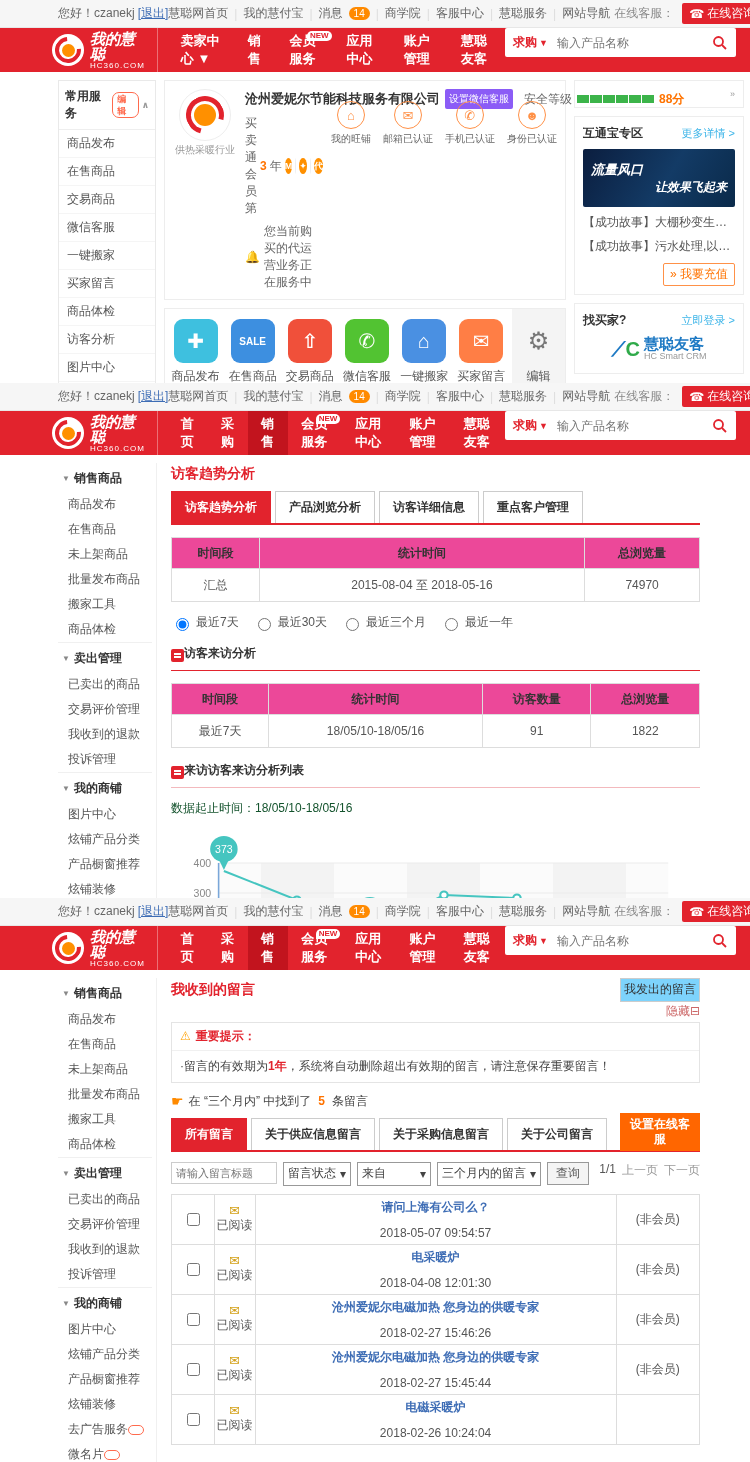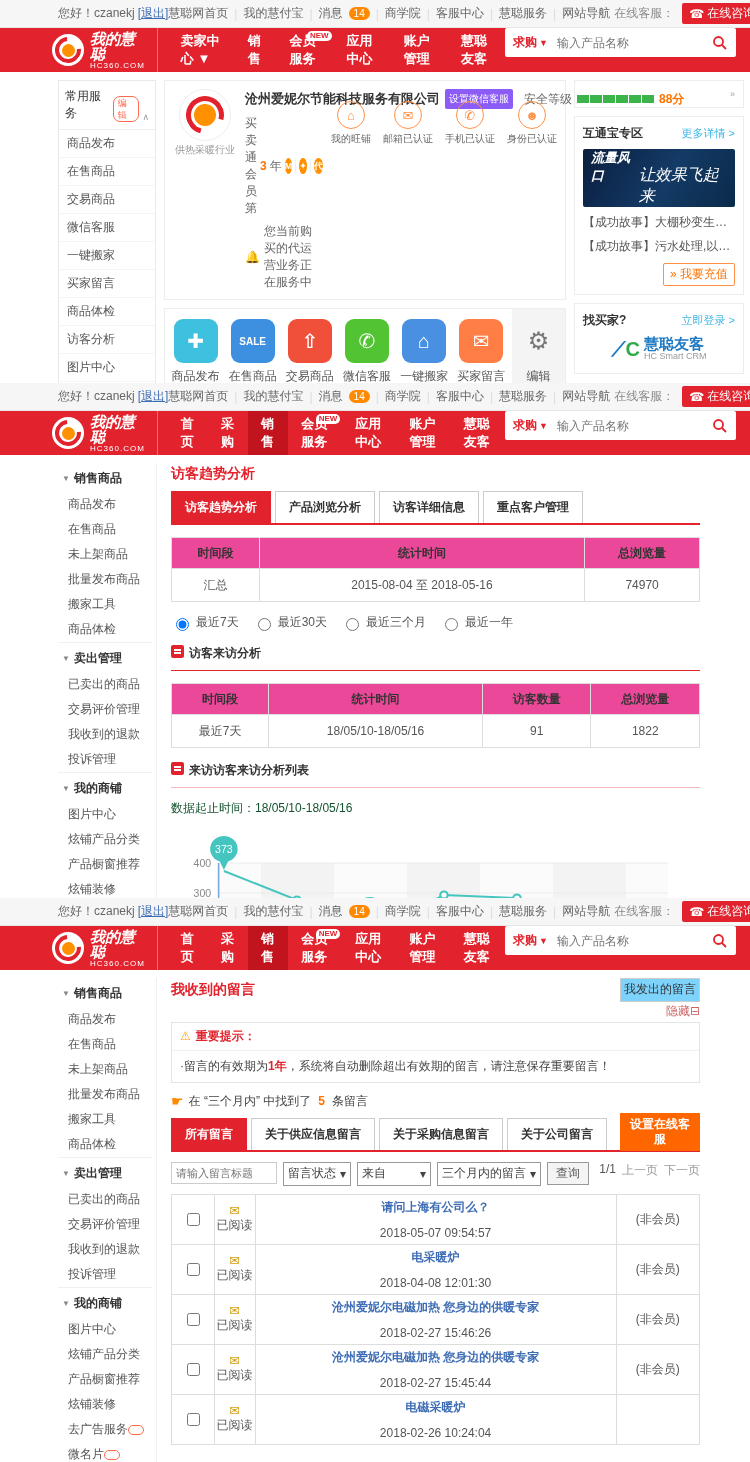--- a/index.html
+++ b/index.html
@@ -29,21 +29,21 @@
   .newbadge{position:absolute;top:3px;right:2px;background:#fff;color:#e2232d;font-size:8px;font-weight:bold;border-radius:5px 5px 5px 0;padding:0 3px;line-height:10px}
   .searchbox{margin-left:auto;background:#fff;border-radius:2px;height:29px;display:flex;align-items:center;padding:0 8px;width:215px}
   .search-cat{color:#e2232d;font-weight:bold;white-space:nowrap;display:flex;align-items:center;gap:2px}
   .search-caret{font-size:9px}
   .searchbox input{border:0;outline:0;flex:1;min-width:20px;margin-left:7px;font-size:12px;color:#333}
   .mag{flex:0 0 auto}
   
   .bodyrow{display:flex;align-items:flex-start;padding-left:58px;padding-top:8px}
   
   .sb1{width:96px;border:1px solid #e9e9e9;flex:0 0 auto}
-  .sb1-title{display:flex;align-items:flex-end;gap:3px;font-weight:normal;padding:7px 6px;border-bottom:1px solid #eee}
+  .sb1-title{display:flex;align-items:center;gap:3px;font-weight:bold;padding:7px 6px;border-bottom:1px solid #eee}
   .pill-red{border:1px solid #ff6a4d;color:#ff6a4d;border-radius:7px;font-size:9px;padding:0 4px;line-height:12px}
   .caret{margin-left:auto;color:#999;font-size:9px}
   .sb1-item{padding:5px 8px;color:#555;border-bottom:1px solid #f5f5f5;cursor:pointer;display:flex;align-items:center;gap:2px}
   .dotpill{display:inline-block;width:14px;height:8px;border:1px solid #ff6a4d;border-radius:5px}
   
   .main1{flex:1;margin:0 8px;min-width:0}
   .card{border:1px solid #ededed;padding:8px}
   .comp-row{display:flex;gap:8px}
   .comp-logo-wrap{width:64px;text-align:center;flex:0 0 auto;color:#999;font-size:10px}
   .comp-logo{width:50px;height:50px;border-radius:50%;border:1px solid #eee;background:#fff;position:relative;margin:0 auto 2px}
@@ -73,23 +73,23 @@
   .sc .t4{background:#52c332}.sc .t5{background:#4a90e2}.sc .t6{background:#ff7e45}
   .sc.edit{background:#f4f4f4;margin:-10px -4px -10px 0;padding:10px 0}
   .sc .t7{background:transparent;color:#777;font-size:24px;font-weight:normal}
   
   .rcol{width:170px;flex:0 0 auto;margin-right:6px}
   .rbox{border:1px solid #ededed;padding:8px;margin-bottom:8px}
   .rbox-head{display:flex;align-items:center}
   .rbox-head b{font-size:12px;color:#333}
   .more{margin-left:auto;color:#3bb4e8;text-decoration:none;font-size:11px}
   .oldver{color:#666;display:flex;gap:4px;align-items:center}
-  .banner{margin-top:7px;height:58px;background:linear-gradient(120deg,#0b1e3f,#133b66 55%,#0a2a4a);border-radius:2px;color:#fff;display:flex;justify-content:center;padding:0 8px;font-style:italic}
+  .banner{margin-top:7px;height:58px;background:linear-gradient(120deg,#0b1e3f,#133b66 55%,#0a2a4a);border-radius:2px;color:#fff;display:flex;flex-direction:column;justify-content:center;padding:0 8px;font-style:italic}
   .banner .b1{font-size:13px;font-weight:bold}
-  .banner .b2{font-size:16px;font-weight:normal;align-self:flex-end}
+  .banner .b2{font-size:12px;font-weight:bold;align-self:flex-end}
   .story{color:#555;margin-top:7px;white-space:nowrap;overflow:hidden;text-overflow:ellipsis}
   .recharge{display:block;margin:8px 0 0 auto;width:62px;text-align:center;border:1px solid #ff9147;color:#ff7300;border-radius:2px;padding:2px 4px;cursor:pointer}
   .crm-logo{display:flex;align-items:center;justify-content:center;gap:4px;margin:8px 0 4px}
   .crm-mark{font-weight:bold;font-size:20px;color:#1f7ac4}
   .crm-mark i{color:#2faa4a;font-style:normal}
   .crm-name{color:#1f7ac4;font-weight:bold;font-size:15px;line-height:14px}
   .crm-sub{color:#999;font-size:9px}
   
   .sb2{width:94px;flex:0 0 auto;border-right:1px solid #f0f0f0;padding-right:4px}
   .sb2-group{font-weight:bold;color:#333;padding:7px 4px 5px;display:flex;align-items:center;gap:4px;border-top:1px solid #f0f0f0}
@@ -99,21 +99,21 @@
   .main2{flex:1;margin-left:14px;margin-right:50px;min-width:0}
   .ptitle{color:#e2232d;font-weight:bold;font-size:14px;margin:2px 0 8px}
   .vtabs{display:flex;gap:4px;border-bottom:2px solid #e2232d;position:relative}
   .vtab{border:1px solid #ccc;border-bottom:0;padding:7px 13px;font-weight:bold;color:#333;background:#fff;cursor:pointer}
   .vtab.active{background:#e2232d;color:#fff;border-color:#e2232d}
   table.dt{width:100%;border-collapse:collapse;margin-top:12px}
   table.dt th{background:#ec4899;border:1px solid #ddd;font-weight:bold;color:#333;height:28px;font-size:12px}
   table.dt td{border:1px solid #ddd;text-align:center;height:30px;color:#555}
   .radios{margin:12px 0 4px;color:#555;display:flex;gap:14px;align-items:center}
   .radios label{display:flex;align-items:center;gap:4px;cursor:pointer}
-  .sechead{display:flex;align-items:flex-start;gap:5px;margin-top:14px;font-weight:bold;color:#333}
+  .sechead{display:flex;align-items:flex-end;margin-top:14px;font-weight:bold;color:#333}
   .redsq{width:13px;height:13px;border-radius:2px;background:linear-gradient(#e2232d,#e2232d);position:relative;flex:0 0 auto}
   .redsq::after{content:"";position:absolute;left:3px;right:3px;top:4px;height:2px;background:#fff;box-shadow:0 3px 0 #fff}
   .redhr{border:0;border-top:1px solid #e2232d;margin:8px 0 0}
   .pinkhr{border:0;border-top:1px solid #f3b9bd;margin:8px 0 0}
   .rangeline{color:#14532d;margin:12px 0 4px}
   .chartwrap{margin-top:6px}
   
   .main3{flex:1;margin-left:14px;margin-right:50px;min-width:0;position:relative}
   .m3head{display:flex;align-items:flex-start}
   .m3title{color:#e2232d;font-weight:bold;font-size:14px;margin-top:3px}

